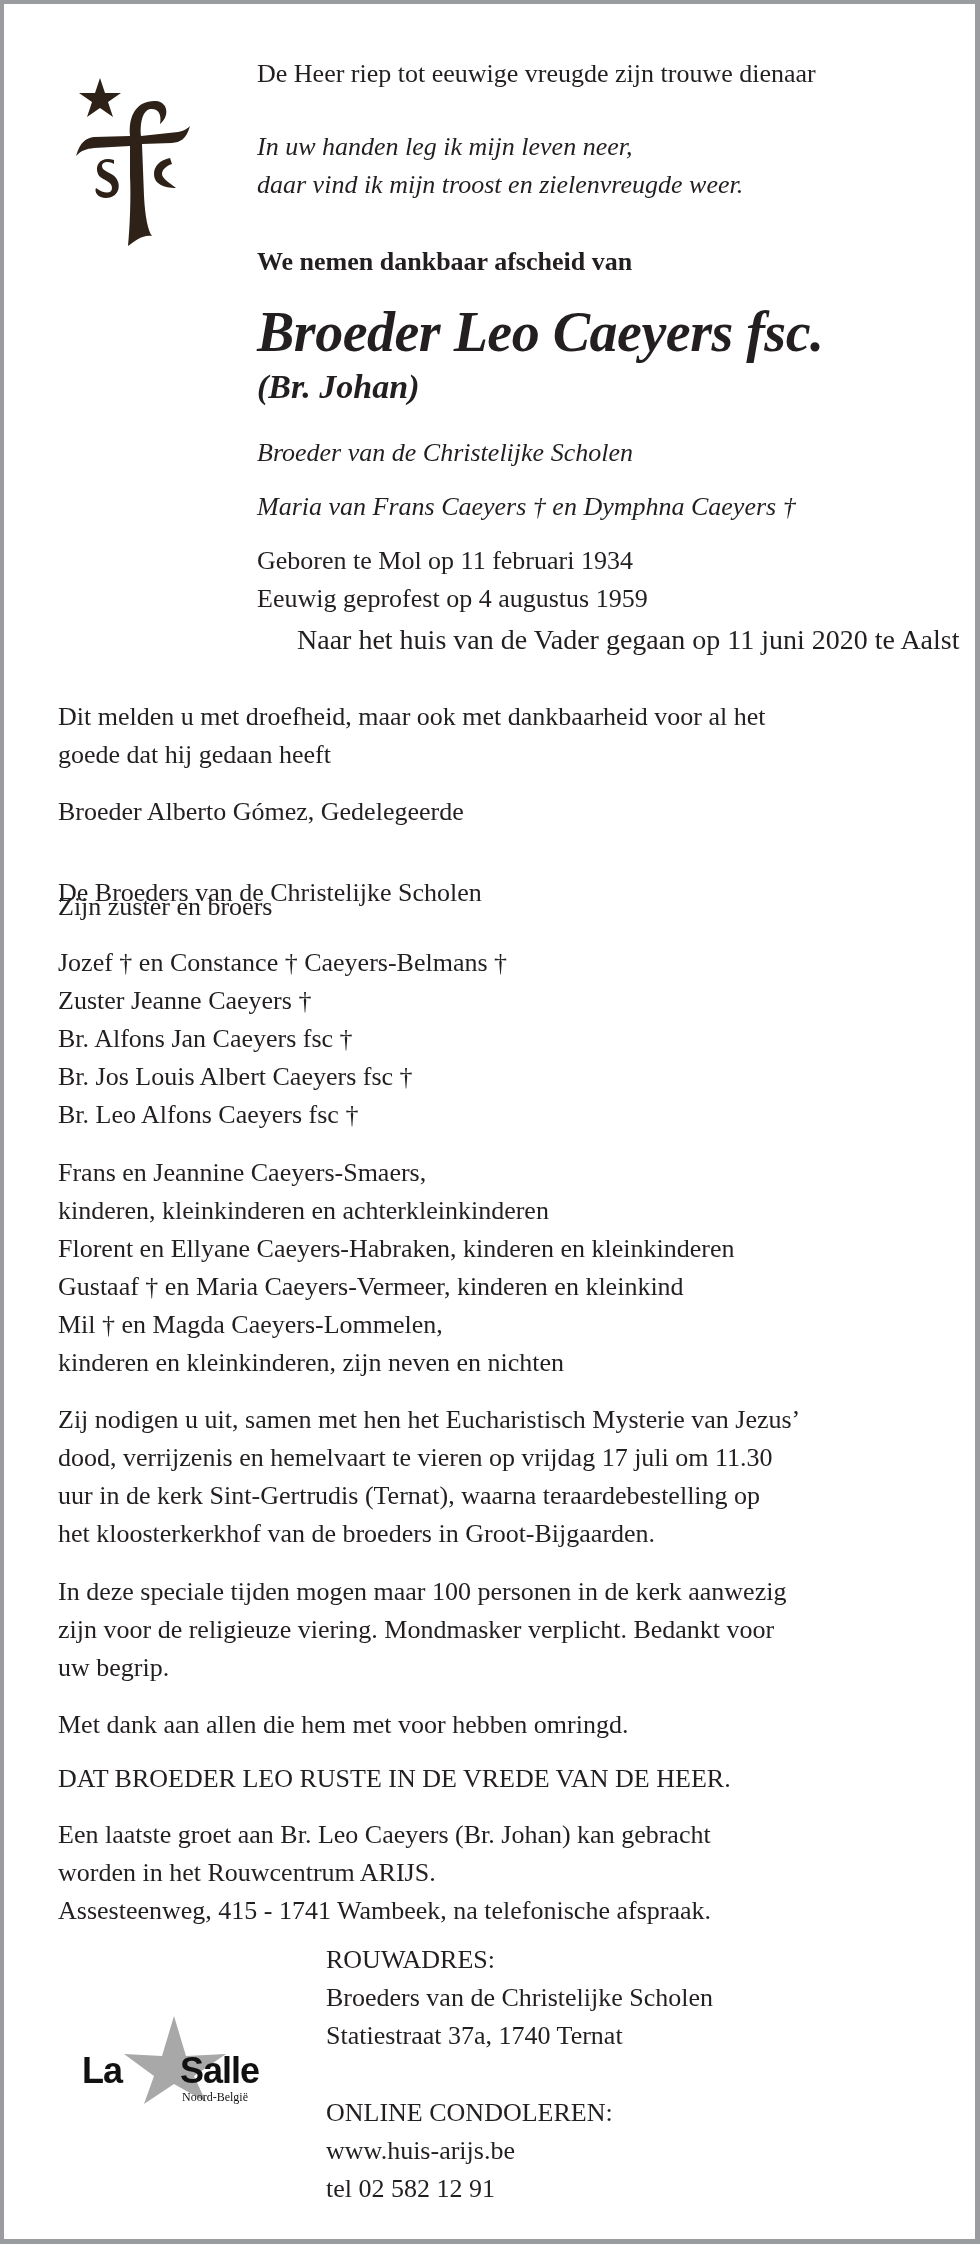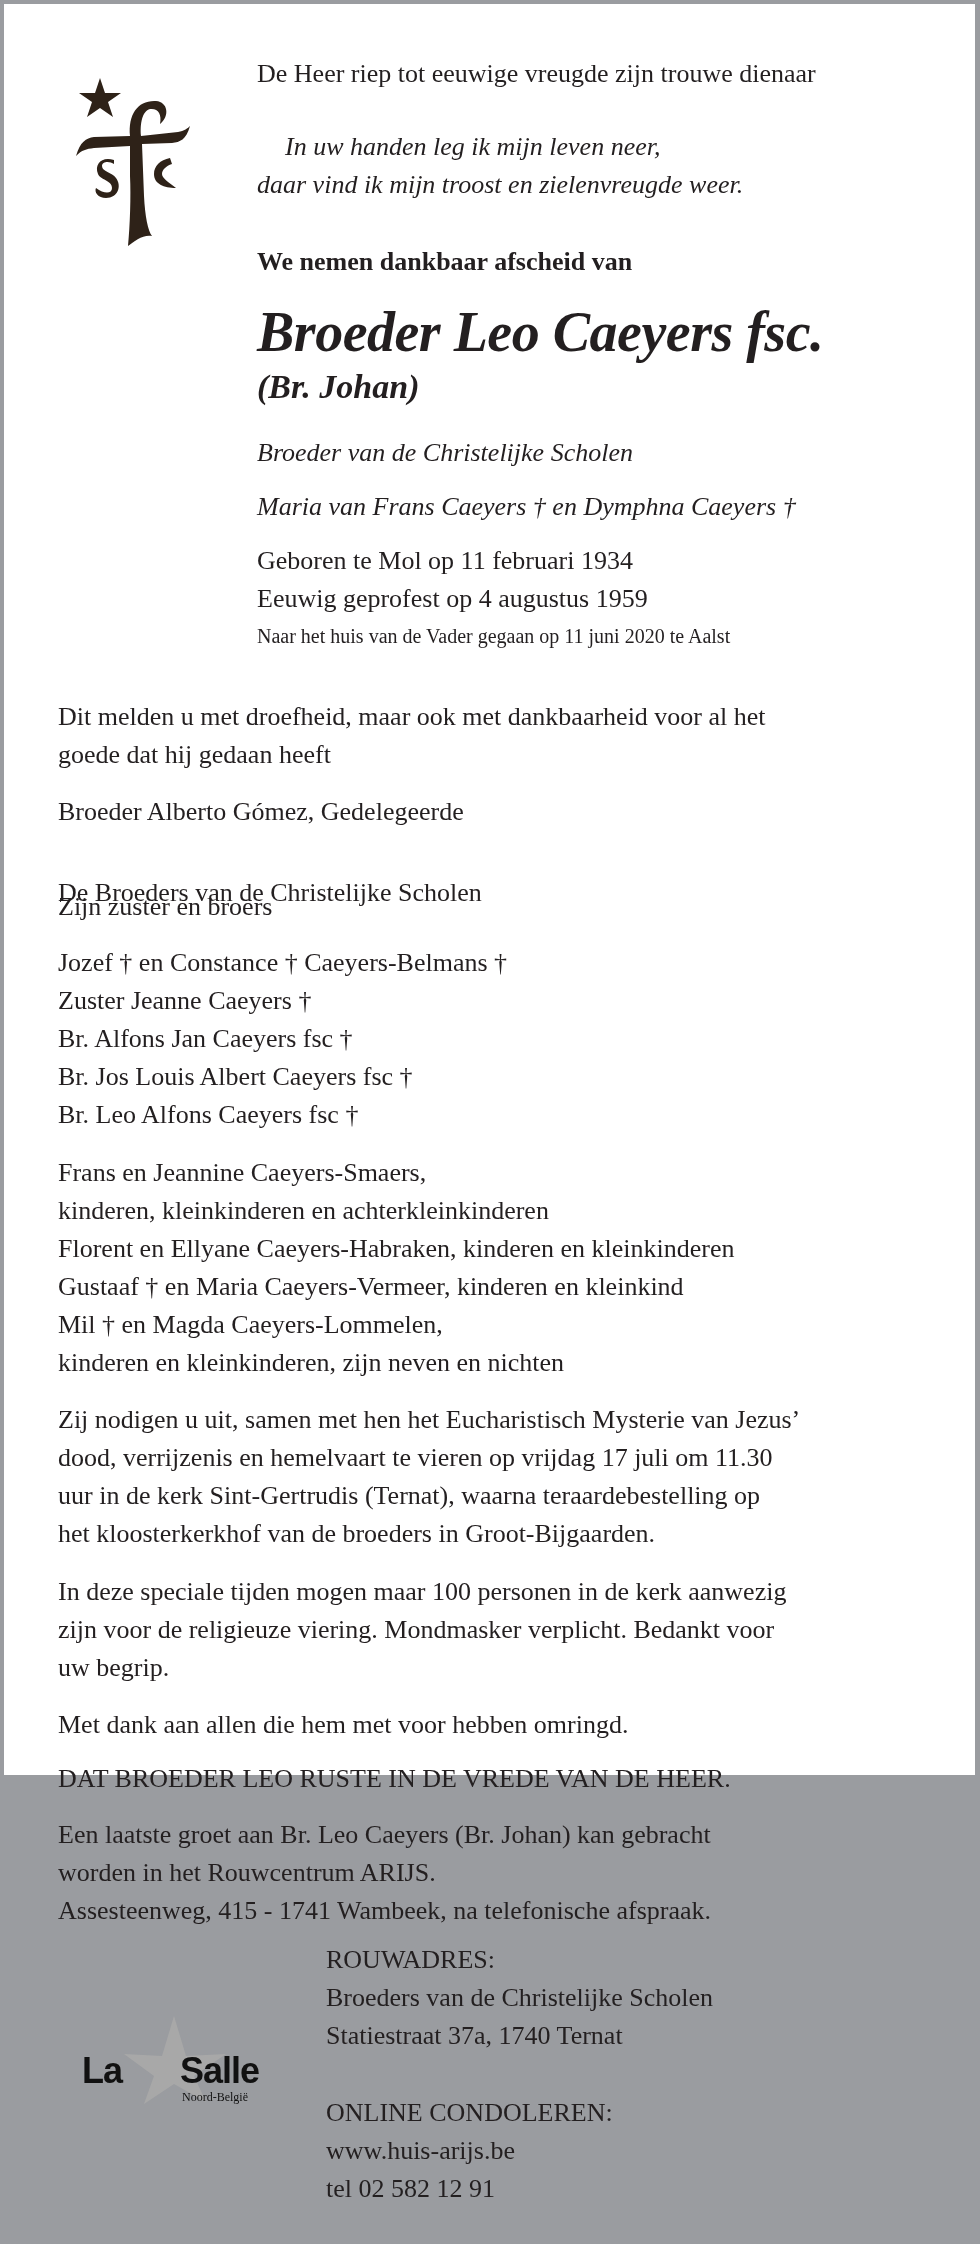--- a/index.html
+++ b/index.html
@@ -1,51 +1,51 @@
 <!DOCTYPE html>
 <html><head>
 <meta charset="utf-8">
 <style>
   html, body { margin: 0; padding: 0; }
   body { width: 980px; height: 2244px; background: #9a9ca0; position: relative; overflow: hidden; }
   .page {
-    position: absolute; left: 4px; top: 4px; width: 971px; height: 1771px;
+    position: absolute; left: 4px; top: 4px; width: 971px; height: 2235px;
     background: #ffffff;
     font-family: "Liberation Serif", "DejaVu Serif", serif;
     color: #231f20;
   }
   .t { position: absolute; white-space: nowrap; line-height: 1; }
   .std { font-size: 26px; }
   .ital { font-style: italic; }
   .hdr { left: 253px; }
   .body { left: 54px; }
   .addr { left: 322px; }
   .bold { font-weight: bold; }
   .title { font-size: 56px; font-weight: bold; font-style: italic; letter-spacing: -0.5px; }
   .subtitle { font-size: 34px; font-weight: bold; font-style: italic; }
-  .small { font-size: 20px; }
+  .small { font-size: 28px; margin-left: 40px; }
   .logo-fsc { position: absolute; left: 68px; top: 72px; width: 118px; height: 170px; }
   .logo-lasalle { position: absolute; left: 70px; top: 2010px; width: 200px; height: 90px; text-align: right; }
 </style>
 </head>
 <body>
 
 <div class="page">
 
   <svg class="logo-fsc" viewBox="0 0 118 170">
     <g fill="#2e2218">
       <polygon points="28,2 33,17 49,17 36,26 41,41 28,32 15,41 20,26 7,17 23,17"></polygon>
       <path d="M58,60 C56,38 66,24 84,25 C96,26 98,40 88,48 C90,38 86,32 78,33 C70,35 68,48 69,60 L106,56 C112,55 116,52 118,50 C114,64 108,66 100,67 L70,68 L72,120 C73,140 76,155 80,160 C72,158 62,165 56,170 C58,150 59,120 58,100 L58,70 L22,72 C14,73 10,74 4,80 C8,66 14,62 22,61 Z"></path>
       <path d="M42,84 C30,80 22,88 26,98 C28,104 40,104 40,112 C40,118 32,118 24,112 C22,116 26,122 34,122 C46,122 50,110 44,102 C40,96 30,96 30,90 C30,85 38,85 42,88 Z"></path>
       <path d="M98,82 C88,84 82,90 82,98 C82,108 92,112 104,112 C96,106 90,102 90,98 C90,94 94,90 100,88 Z"></path>
     </g>
   </svg>
 
   <div class="t std hdr" style="top:57px;">De Heer riep tot eeuwige vreugde zijn trouwe dienaar</div>
-  <div class="t std ital hdr" style="top:130px;margin-left:28px;">In uw handen leg ik mijn leven neer,</div>
+  <div class="t std ital hdr" style="top:130px;">In uw handen leg ik mijn leven neer,</div>
   <div class="t std ital hdr" style="top:168px;">daar vind ik mijn troost en zielenvreugde weer.</div>
   <div class="t std bold hdr" style="top:245px;">We nemen dankbaar afscheid van</div>
   <div class="t title hdr" style="top:300px;">Broeder Leo Caeyers fsc.</div>
   <div class="t subtitle hdr" style="top:366px;">(Br. Johan)</div>
   <div class="t std ital hdr" style="top:436px;">Broeder van de Christelijke Scholen</div>
   <div class="t std ital hdr" style="top:490px;">Maria van Frans Caeyers † en Dymphna Caeyers †</div>
   <div class="t std hdr" style="top:544px;">Geboren te Mol op 11 februari 1934</div>
   <div class="t std hdr" style="top:582px;">Eeuwig geprofest op 4 augustus 1959</div>
   <div class="t small hdr" style="top:622px;">Naar het huis van de Vader gegaan op 11 juni 2020 te Aalst</div>
 

